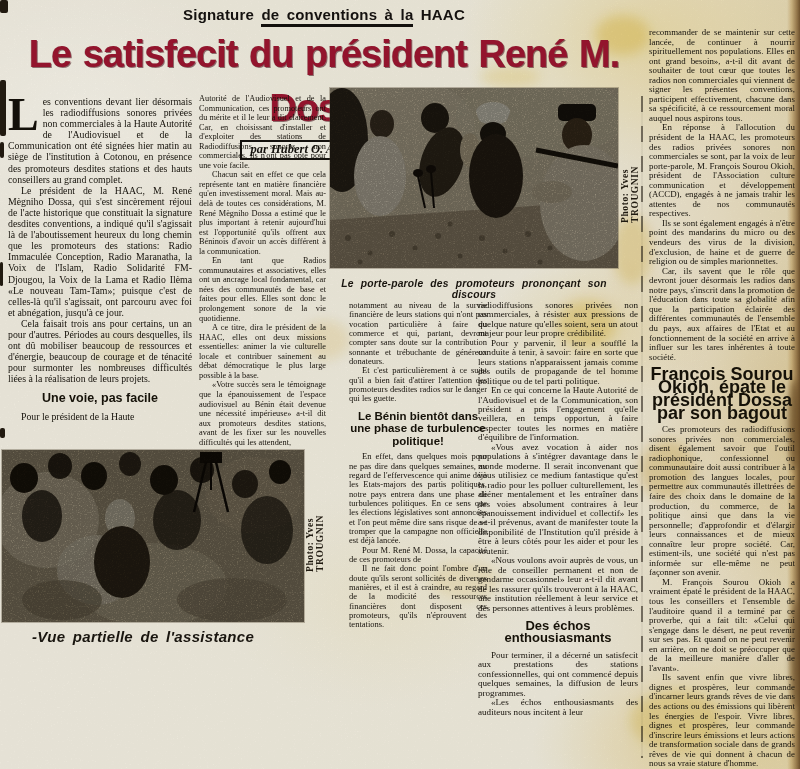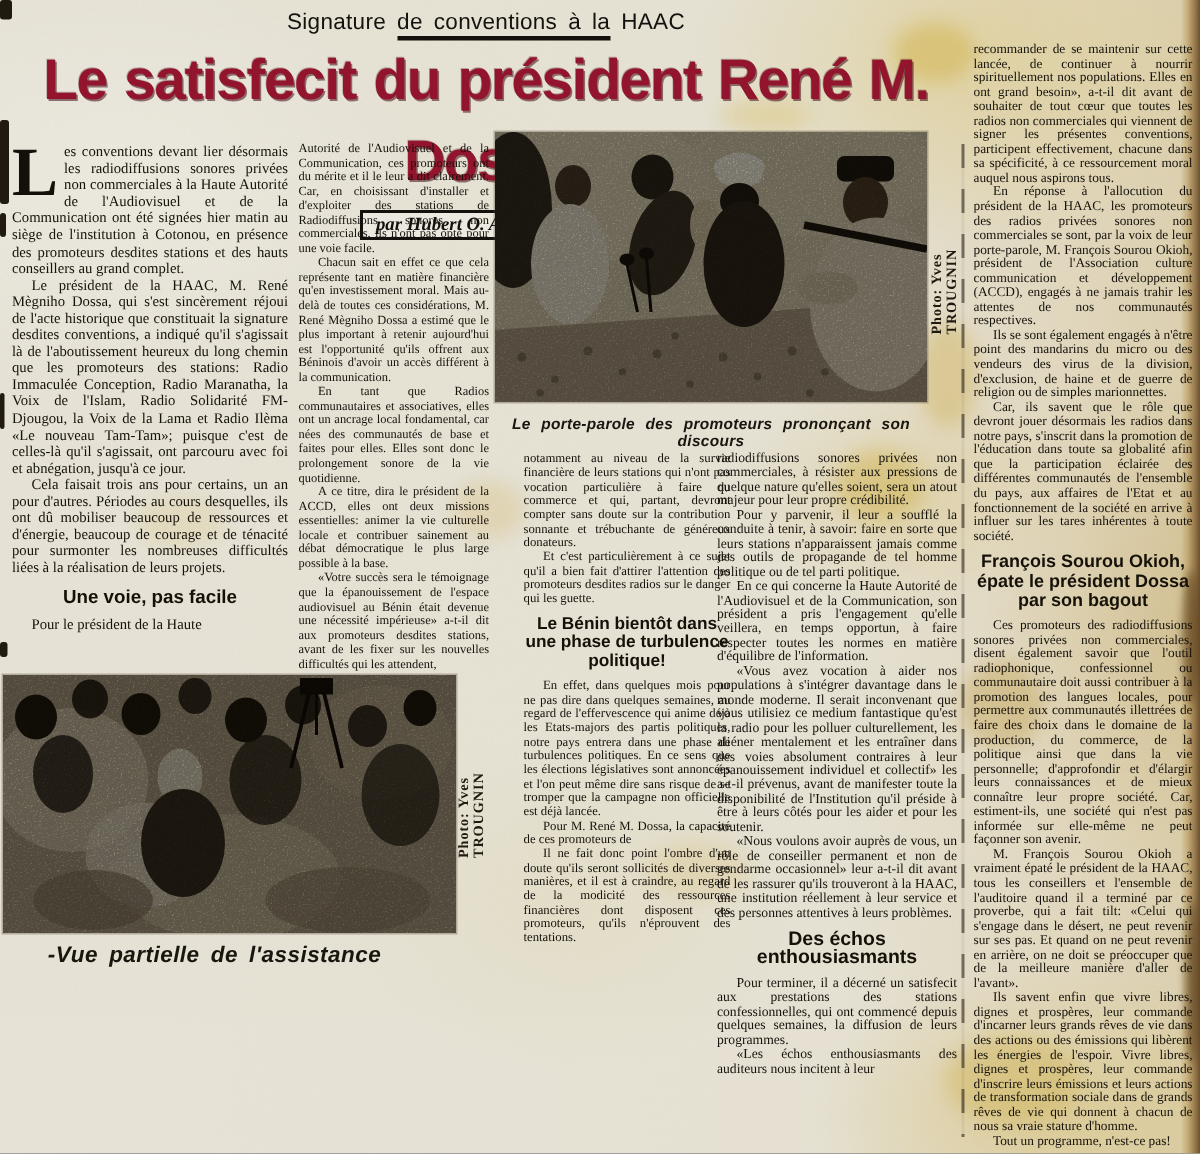--- a/index.html
+++ b/index.html
@@ -10,21 +10,21 @@
       radial-gradient(ellipse 200px 260px at 795px 420px, rgba(205,170,90,0.30), transparent 70%),
       radial-gradient(ellipse 240px 140px at 700px 745px, rgba(224,196,100,0.40), transparent 70%),
       radial-gradient(ellipse 160px 110px at 600px 330px, rgba(226,198,100,0.30), transparent 70%),
       radial-gradient(ellipse 300px 200px at 80px 120px, rgba(255,253,244,0.55), transparent 70%),
       radial-gradient(ellipse 220px 160px at 380px 600px, rgba(236,220,160,0.20), transparent 70%),
       linear-gradient(to right, #f5f1e4 0%, #f4efe0 70%, #efe5c9 90%, #e9dcb8 100%);
     font-family:"Liberation Serif", serif;color:#17130c;
   }
   
   .masthead{position:absolute;left:0;top:6px;width:648px;text-align:center;}
-  .kicker{font-family:"Liberation Sans",sans-serif;font-weight:normal;font-size:15px;letter-spacing:0.2px;word-spacing:3px;color:#161310;}
+  .kicker{font-family:"Liberation Sans",sans-serif;font-weight:bold;font-size:15px;letter-spacing:0.2px;word-spacing:3px;color:#161310;}
   .kicker .u{border-bottom:3px solid #15120e;padding-bottom:1px;}
   .headline{margin:4px 0 0;font-family:"Liberation Sans",sans-serif;font-weight:bold;font-size:38px;line-height:54px;
     letter-spacing:-1px;word-spacing:2px;color:#9d1630;
     text-shadow:1px 1px 0 rgba(70,10,20,0.55), -0.5px -0.5px 0 rgba(70,10,20,0.3);}
   .byline-box{display:inline-block;margin-top:5px;border:2px solid #15120e;background:#fbf8ee;padding:0 9px 1px;
     font-family:"Liberation Serif",serif;font-weight:bold;font-style:italic;font-size:12.5px;color:#15120e;}
   
   .col{position:absolute;overflow:hidden;text-align:justify;}
   .col p{margin:0;text-indent:13px;}
   .col p.ni{text-indent:0;}
@@ -32,21 +32,21 @@
   .col2{left:199px;top:94px;width:127px;height:356px;font-size:8.3px;line-height:9.55px;}
   .col3{left:349px;top:301px;width:138px;height:348px;font-size:8.5px;line-height:9.35px;}
   .col4{left:478px;top:301px;width:160px;height:468px;font-size:9.1px;line-height:9.45px;}
   .col5{left:649px;top:28px;width:146px;height:741px;font-size:8.9px;line-height:9.55px;}
   .dropcap{float:left;font-family:"Liberation Serif",serif;font-weight:bold;font-size:46px;line-height:34px;height:36px;
     padding:2px 4px 0 0;color:#15110a;}
   .subhead{font-family:"Liberation Sans",sans-serif;font-weight:bold;text-align:center;text-indent:0;color:#171309;}
   .col1 .subhead{font-size:12.5px;line-height:14px;margin:7px 0 6px;}
   .col3 .subhead{font-size:11.5px;line-height:12.5px;margin:6px 0 5px;}
   .col4 .subhead{font-size:13px;line-height:12.5px;margin:7px 0 6px;}
-  .col5 .subhead{font-size:12px;line-height:13px;margin:6px 0 5px;}
+  .col5 .subhead{font-size:18px;line-height:13px;margin:6px 0 5px;}
   
   .photo{position:absolute;outline:1px solid rgba(90,78,58,0.35);}
   .photo svg{display:block;}
   .photo-top{left:330px;top:88px;width:288px;height:180px;}
   .photo-bottom{left:2px;top:450px;width:302px;height:172px;}
   .caption{position:absolute;font-family:"Liberation Sans",sans-serif;font-weight:bold;font-style:italic;
     color:#1b1710;text-align:center;}
   .caption-top{left:326px;top:278px;width:296px;font-size:10.3px;letter-spacing:0.2px;word-spacing:4px;}
   .caption-bottom{left:18px;top:628px;width:250px;font-size:15px;letter-spacing:0.3px;word-spacing:3px;}
   .credit{position:absolute;writing-mode:vertical-rl;transform:rotate(180deg);
@@ -193,21 +193,21 @@
     <p>Le président de la HAAC, M. René Mègniho Dossa, qui s'est sincèrement réjoui de l'acte historique que constituait la signature desdites conventions, a indiqué qu'il s'agissait là de l'aboutissement heureux du long chemin que les promoteurs des stations: Radio Immaculée Conception, Radio Maranatha, la Voix de l'Islam, Radio Solidarité FM-Djougou, la Voix de la Lama et Radio Ilèma «Le nouveau Tam-Tam»; puisque c'est de celles-là qu'il s'agissait, ont parcouru avec foi et abnégation, jusqu'à ce jour.</p>
     <p>Cela faisait trois ans pour certains, un an pour d'autres. Périodes au cours desquelles, ils ont dû mobiliser beaucoup de ressources et d'énergie, beaucoup de courage et de ténacité pour surmonter les nombreuses difficultés liées à la réalisation de leurs projets.</p>
     <h3 class="subhead">Une voie, pas facile</h3>
     <p>Pour le président de la Haute</p>
   </div>
 
   <div class="col col2">
     <p class="ni">Autorité de l'Audiovisuel et de la Communication, ces promoteurs ont du mérite et il le leur a dit clairement. Car, en choisissant d'installer et d'exploiter des stations de Radiodiffusions sonores non commerciales, ils n'ont pas opté pour une voie facile.</p>
     <p>Chacun sait en effet ce que cela représente tant en matière financière qu'en investissement moral. Mais au-delà de toutes ces considérations, M. René Mègniho Dossa a estimé que le plus important à retenir aujourd'hui est l'opportunité qu'ils offrent aux Béninois d'avoir un accès différent à la communication.</p>
     <p>En tant que Radios communautaires et associatives, elles ont un ancrage local fondamental, car nées des communautés de base et faites pour elles. Elles sont donc le prolongement sonore de la vie quotidienne.</p>
-    <p>A ce titre, dira le président de la ACCD, elles ont deux missions essentielles: animer la vie culturelle locale et contribuer sainement au débat démocratique le plus large possible à la base.</p>
+    <p>A ce titre, dira le président de la HAAC, elles ont deux missions essentielles: animer la vie culturelle locale et contribuer sainement au débat démocratique le plus large possible à la base.</p>
     <p>«Votre succès sera le témoignage que la épanouissement de l'espace audiovisuel au Bénin était devenue une nécessité impérieuse» a-t-il dit aux promoteurs desdites stations, avant de les fixer sur les nouvelles difficultés qui les attendent,</p>
   </div>
 
   <div class="col col3">
     <p class="ni">notamment au niveau de la survie financière de leurs stations qui n'ont pas vocation particulière à faire du commerce et qui, partant, devront compter sans doute sur la contribution sonnante et trébuchante de généreux donateurs.</p>
     <p>Et c'est particulièrement à ce sujet qu'il a bien fait d'attirer l'attention des promoteurs desdites radios sur le danger qui les guette.</p>
     <h3 class="subhead">Le Bénin bientôt dans une phase de turbulence politique!</h3>
     <p>En effet, dans quelques mois pour ne pas dire dans quelques semaines, au regard de l'effervescence qui anime déjà les Etats-majors des partis politiques, notre pays entrera dans une phase de turbulences politiques. En ce sens que les élections législatives sont annoncées et l'on peut même dire sans risque de se tromper que la campagne non officielle est déjà lancée.</p>
     <p>Pour M. René M. Dossa, la capacité de ces promoteurs de</p>
     <p>Il ne fait donc point l'ombre d'un doute qu'ils seront sollicités de diverses manières, et il est à craindre, au regard de la modicité des ressources financières dont disposent ces promoteurs, qu'ils n'éprouvent des tentations.</p>

